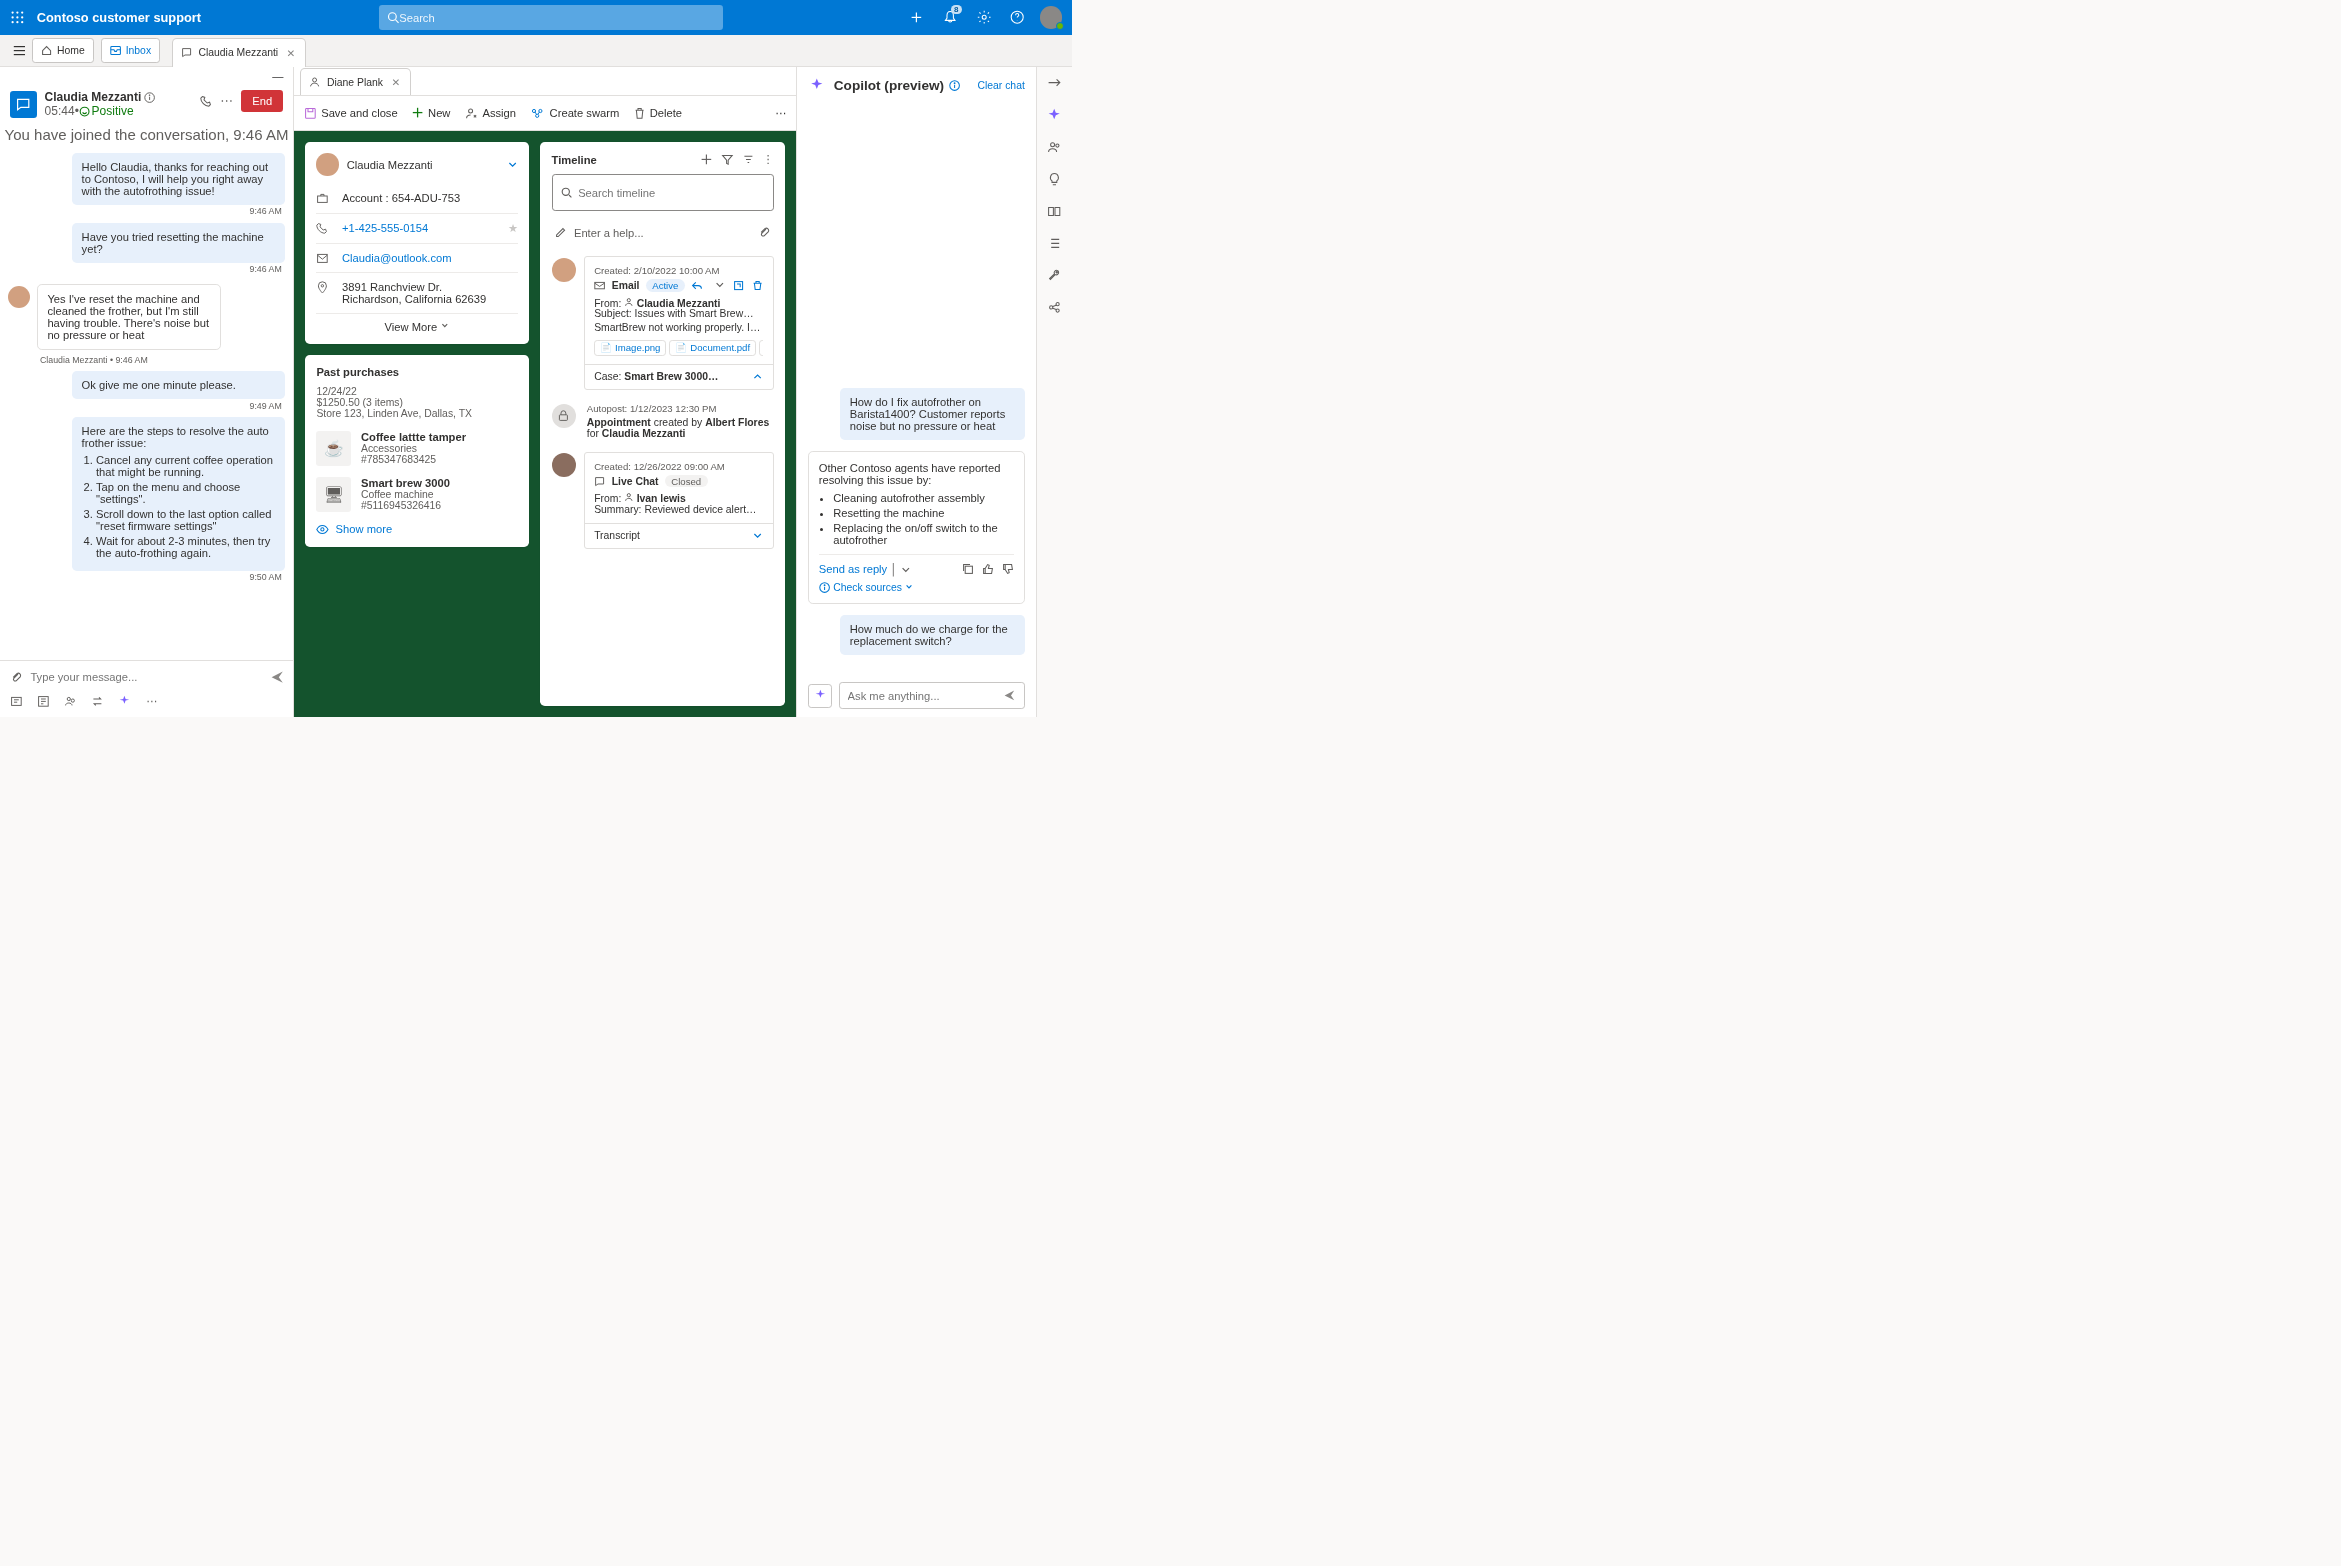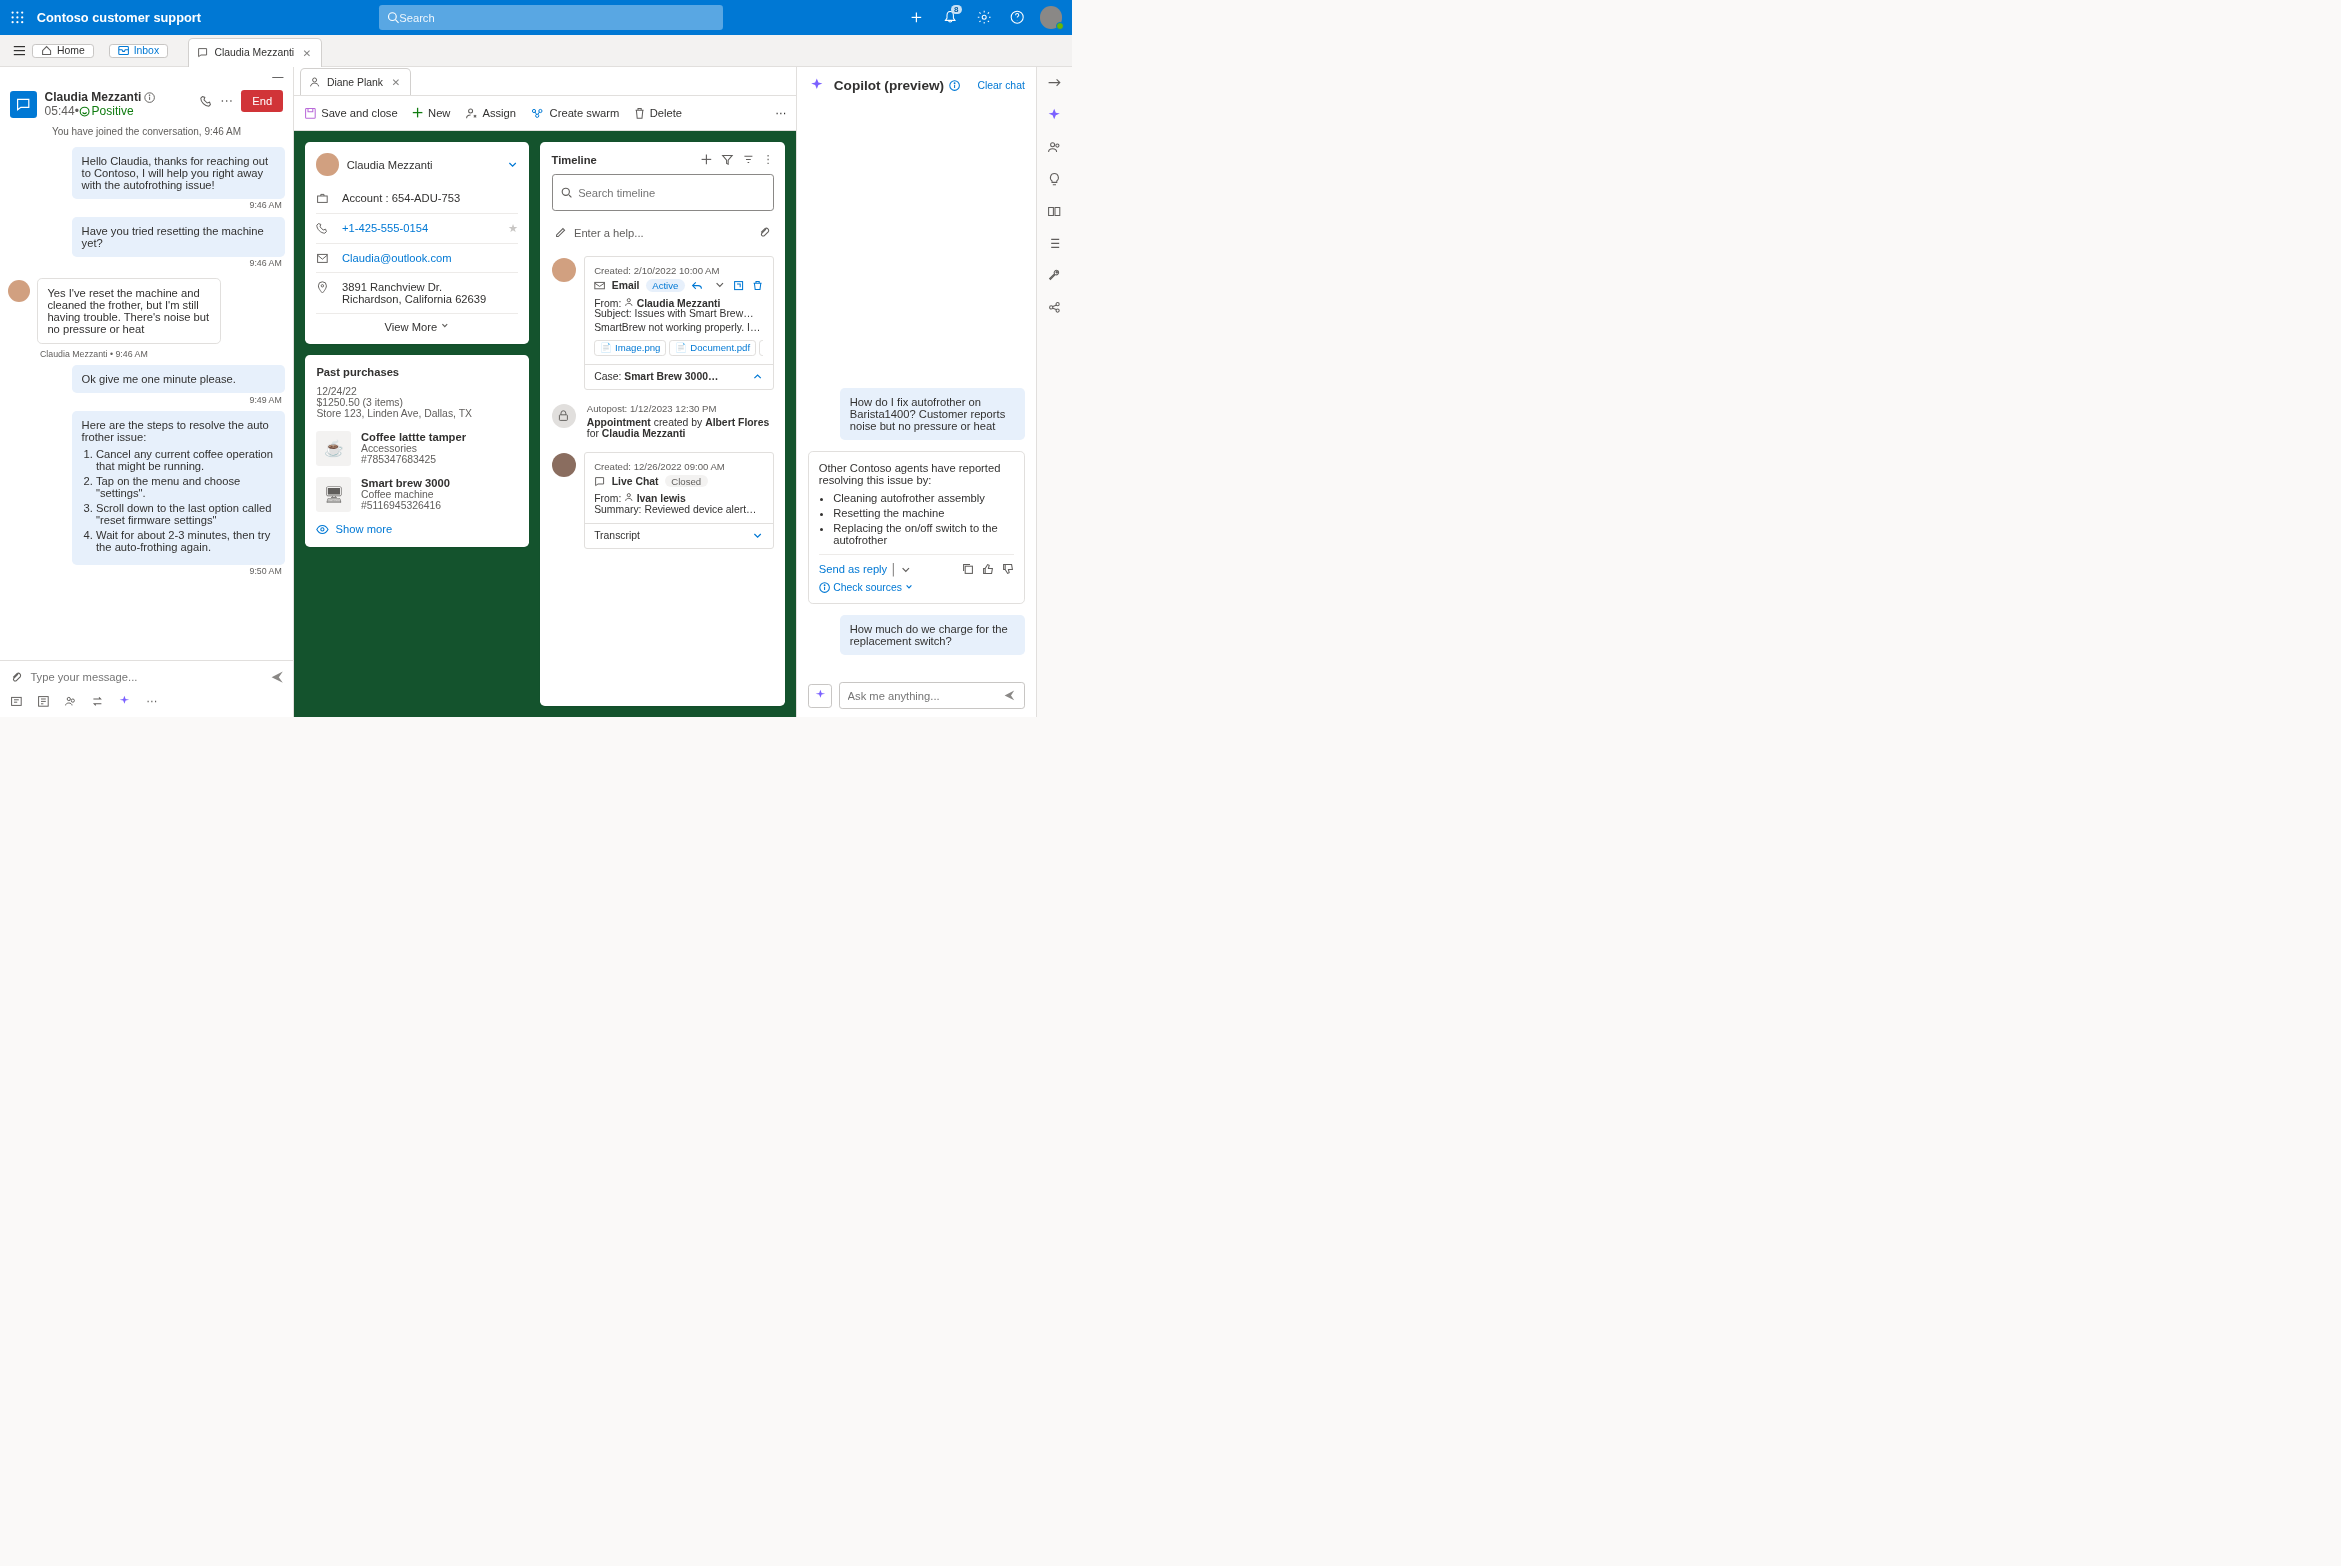--- a/index.html
+++ b/index.html
@@ -16,21 +16,21 @@
 .topbar .search-wrap input::placeholder { color: rgba(255,255,255,0.9); }
 .topbar .right-icons { display: flex; align-items: center; gap: 1.6px; }
 .topbar .icon-btn { width: 32px; height: 35px; display: flex; align-items: center; justify-content: center; cursor: pointer; position: relative; }
 .topbar .badge { position: absolute; top: 4.8px; right: 4.8px; background: #c7e0f4; color: #005a9e; font-size: 8px; border-radius: 6.4px; padding: 0 3.2px; font-weight: 600; }
 .avatar-sm { width: 22.4px; height: 22.4px; border-radius: 50%; background: #8a8886; position: relative; }
 .presence { width: 8px; height: 8px; background: #6bb700; border: 1.6px solid #0078d4; border-radius: 50%; position: absolute; bottom: -1.6px; right: -1.6px; }
 
 
 .secbar { height: 32px; background: #f3f2f1; border-bottom: 0.8px solid #e1dfdd; display: flex; align-items: center; padding: 0 6.4px; }
 .secbar .ham { width: 25.6px; height: 25.6px; display: flex; align-items: center; justify-content: center; cursor: pointer; }
-.pill { height: 14px; border: 0.8px solid #c8c6c4; border-radius: 3.2px; background: #fff; display: flex; align-items: center; padding: 0 8px; gap: 4.8px; margin-right: 15px; cursor: pointer; font-size: 10.4px; }
+.pill { height: 25px; border: 0.8px solid #c8c6c4; border-radius: 3.2px; background: #fff; display: flex; align-items: center; padding: 0 8px; gap: 4.8px; margin-right: 7px; cursor: pointer; font-size: 10.4px; }
 .pill.active { color: #0078d4; }
 .tab-chip { height: 29px; background: #fff; border: 0.8px solid #d2d0ce; border-bottom: none; border-top-left-radius: 4.8px; border-top-right-radius: 4.8px; display: flex; align-items: center; padding: 0 8px; gap: 6.4px; font-size: 10.4px; margin-left: 4.8px; position: relative; top: 1.6px; }
 .tab-close { width: 12.8px; height: 12.8px; display: flex; align-items: center; justify-content: center; cursor: pointer; opacity: 0.6; }
 
 
 .main { flex: 1; display: flex; overflow: hidden; background: #fff; }
 .col { height: 100%; display: flex; flex-direction: column; overflow: hidden; }
 .col-chat { width: 294px; border-right: 0.8px solid #e1dfdd; }
 .col-detail { flex: 1; border-right: 0.8px solid #e1dfdd; background: #14532d; }
 .col-copilot { width: 240px; border-right: 0.8px solid #e1dfdd; }
@@ -38,21 +38,21 @@
 
 
 .chat-header { padding: 8px 9.6px 6.4px; display: flex; align-items: flex-start; justify-content: space-between; }
 .chat-title-row { display: flex; gap: 8px; align-items: center; }
 .chat-tile { width: 27px; height: 27px; background: #0078d4; border-radius: 3.2px; display: flex; align-items: center; justify-content: center; color: #fff; }
 .chat-name { font-weight: 600; font-size: 12px; display: flex; align-items: center; gap: 3.2px; }
 .chat-meta { color: #605e5c; font-size: 12px; display: flex; align-items: center; gap: 0; }
 .senti { color: #107c10; display: flex; align-items: center; gap: 1.6px;}
 .chat-act { display: flex; align-items: center; gap: 8px; }
 .end-btn { background: #d13438; color: #fff; border: none; padding: 4.8px 11.2px; border-radius: 3.2px; font-size: 11.2px; cursor: pointer; }
-.sys-msg { text-align: center; color: #605e5c; font-size: 10px; padding: 1.6px 0 6.4px; }
+.sys-msg { text-align: center; color: #605e5c; font-size: 15px; padding: 1.6px 0 6.4px; }
 .chat-body { flex: 1; overflow-y: auto; padding: 0 8px; }
 .bubble { background: #e7f0fb; border-radius: 4.8px; padding: 8px 9.6px; margin: 3.2px 0 1.6px 64px; font-size: 11.2px; }
 .bubble.in { background: #fff; border: 0.8px solid #e1dfdd; margin: 3.2px 64px 1.6px 32px; }
 .time-right { text-align: right; color: #605e5c; font-size: 8.8px; margin: 0 0 6.4px; padding-right: 3.2px; }
 .in-row { display: flex; gap: 6.4px; align-items: flex-start; }
 .in-avatar { width: 22.4px; height: 22.4px; border-radius: 50%; background: #d1a080; flex-shrink: 0; margin-top: 4.8px;}
 .meta-text { color: #605e5c; font-size: 8.8px; margin: 3.2px 0 6.4px 32px; }
 .bubble ol { margin: 4.8px 0 0 14.4px; }
 .bubble ol li { margin-bottom: 3.2px; }
 .chat-input { border-top: 0.8px solid #e1dfdd; padding: 8px; }

